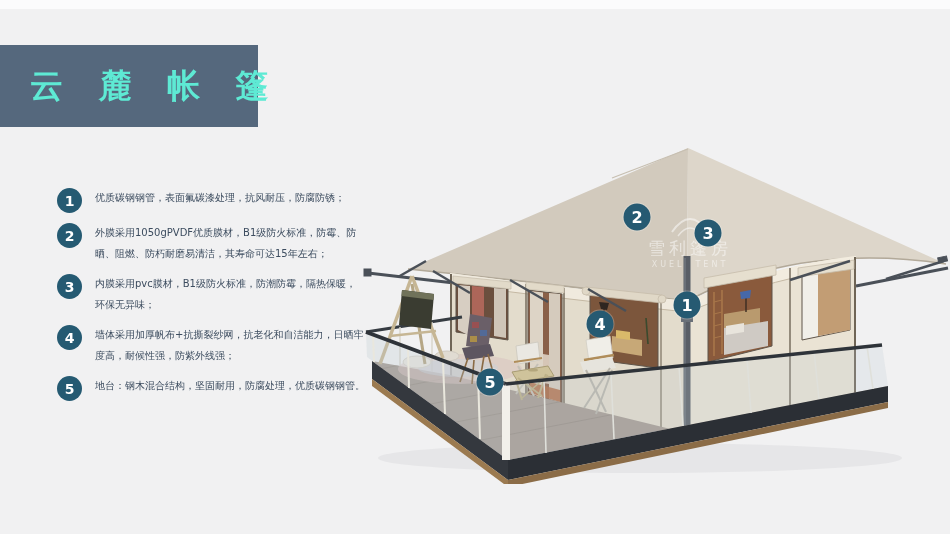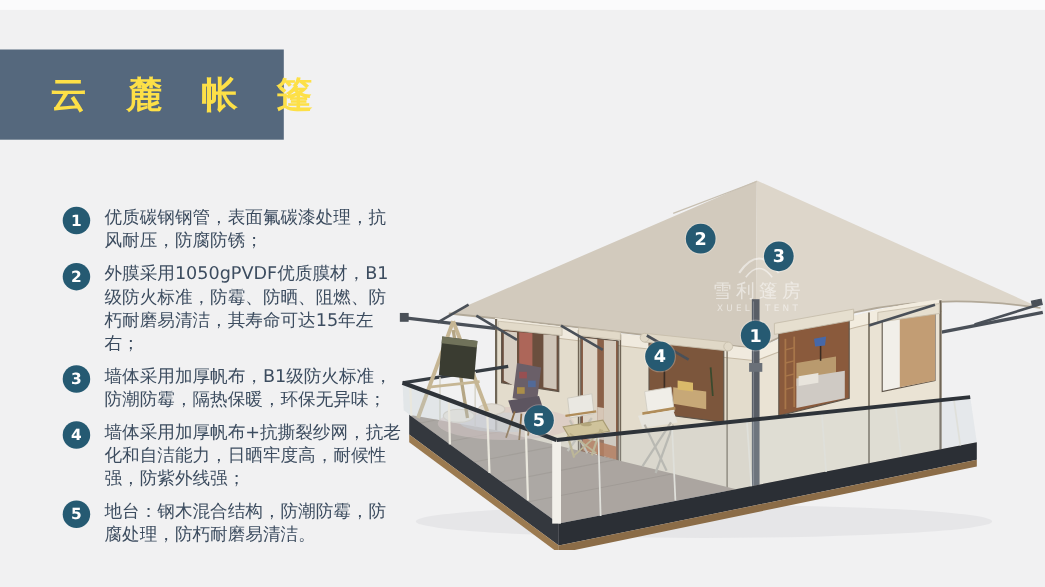--- a/index.html
+++ b/index.html
@@ -9,39 +9,39 @@
     background:#f1f1f2;
     font-family:"DejaVu Sans","Liberation Sans",sans-serif;
   }
   .top-strip{position:absolute;left:0;top:0;width:100%;height:9px;background:#fbfbfc;}
   
   .banner{
     position:absolute;left:0;top:45px;width:258px;height:82px;
     background:#55687d;display:flex;align-items:center;
   }
   .banner h1{
-    margin:16px;padding-left:30px;color:#fde047;font-size:33px;font-weight:700;
+    margin:0;padding-left:30px;color:#5eead4;font-size:33px;font-weight:700;
     letter-spacing:12px;white-space:nowrap;
   }
   
   .features{
     position:absolute;left:57px;top:187px;width:308px;
     display:flex;flex-direction:column;gap:9px;
   }
   .feat{display:flex;gap:13px;align-items:flex-start;}
   .badge{
     flex:0 0 25px;width:25px;height:25px;border-radius:50%;
     background:#255a72;color:#fff;font-size:14px;font-weight:700;
     display:flex;align-items:center;justify-content:center;margin-top:1px;
   }
   .feat p{
-    margin:0;font-size:16px;line-height:21px;color:#3c4c5f;font-weight:500;
+    margin:0;font-size:10px;line-height:21px;color:#3c4c5f;font-weight:500;
   }
   
-  .tent-wrap{position:absolute;left:360px;top:140px;width:590px;height:360px;}
+  .tent-wrap{position:absolute;left:360px;top:124px;width:590px;height:360px;}
   .tent-wrap svg{display:block;width:100%;height:100%;}
   
   .marker{
     position:absolute;width:27px;height:27px;border-radius:50%;
     background:#265a72;color:#fff;font-size:16px;font-weight:700;
     display:flex;align-items:center;justify-content:center;
     transform:translate(-50%,-50%);box-shadow:0 0 0 1px rgba(255,255,255,0.25);
   }
   .wm-cn{font-size:17px;letter-spacing:4px;fill:#ffffff;}
   .wm-en{font-size:8px;letter-spacing:3px;fill:#ffffff;}
@@ -60,29 +60,29 @@
     <div class="feat">
       <div class="badge">1</div>
       <p>优质碳钢钢管，表面氟碳漆处理，抗风耐压，防腐防锈；</p>
     </div>
     <div class="feat">
       <div class="badge">2</div>
       <p>外膜采用1050gPVDF优质膜材，B1级防火标准，防霉、防晒、阻燃、防朽耐磨易清洁，其寿命可达15年左右；</p>
     </div>
     <div class="feat">
       <div class="badge">3</div>
-      <p>墙体采用加厚帆布，B1级防火标准，防潮防霉，隔热保暖，环保无异味；</p>
+      <p>内膜采用pvc膜材，B1级防火标准，防潮防霉，隔热保暖，环保无异味；</p>
     </div>
     <div class="feat">
       <div class="badge">4</div>
       <p>墙体采用加厚帆布+抗撕裂纱网，抗老化和自洁能力，日晒牢度高，耐候性强，防紫外线强；</p>
     </div>
     <div class="feat">
       <div class="badge">5</div>
-      <p>地台：钢木混合结构，防潮防霉，防腐处理，防朽耐磨易清洁。</p>
+      <p>地台：钢木混合结构，坚固耐用，防腐处理，优质碳钢钢管。</p>
     </div>
   </div>
 
   <div class="tent-wrap">
     <svg viewBox="360 140 590 360">
       <defs>
         <clipPath id="deckclip">
           <polygon points="372,377 450,391 687,449 856,416 888,402 508,476"></polygon>
         </clipPath>
       </defs>

